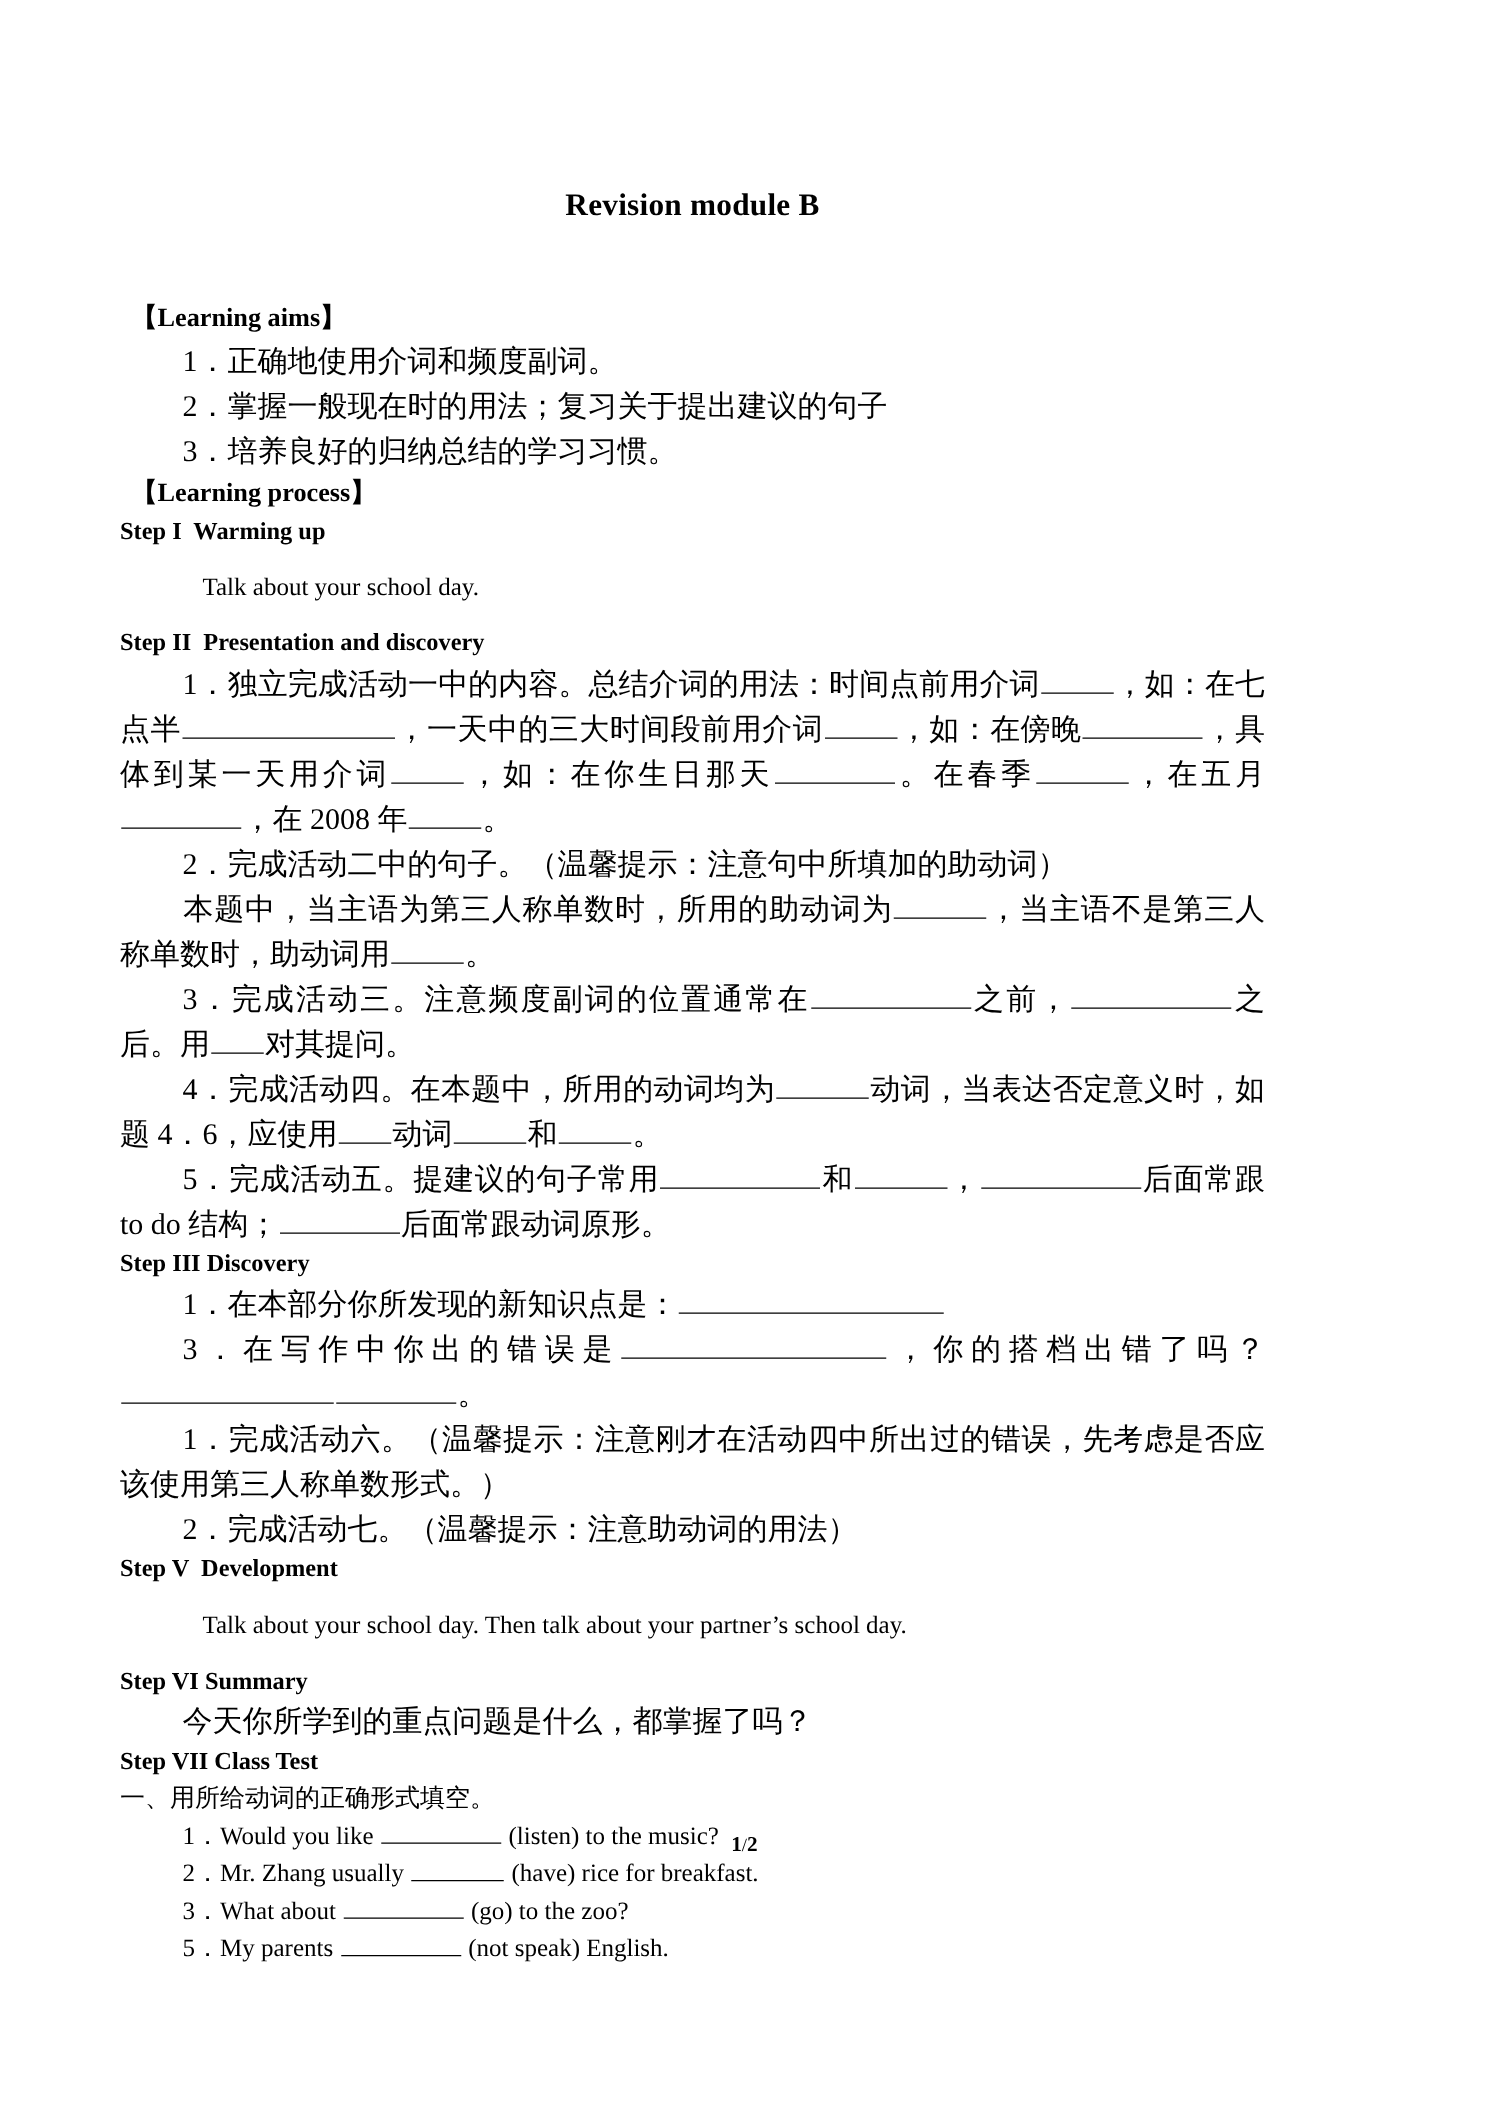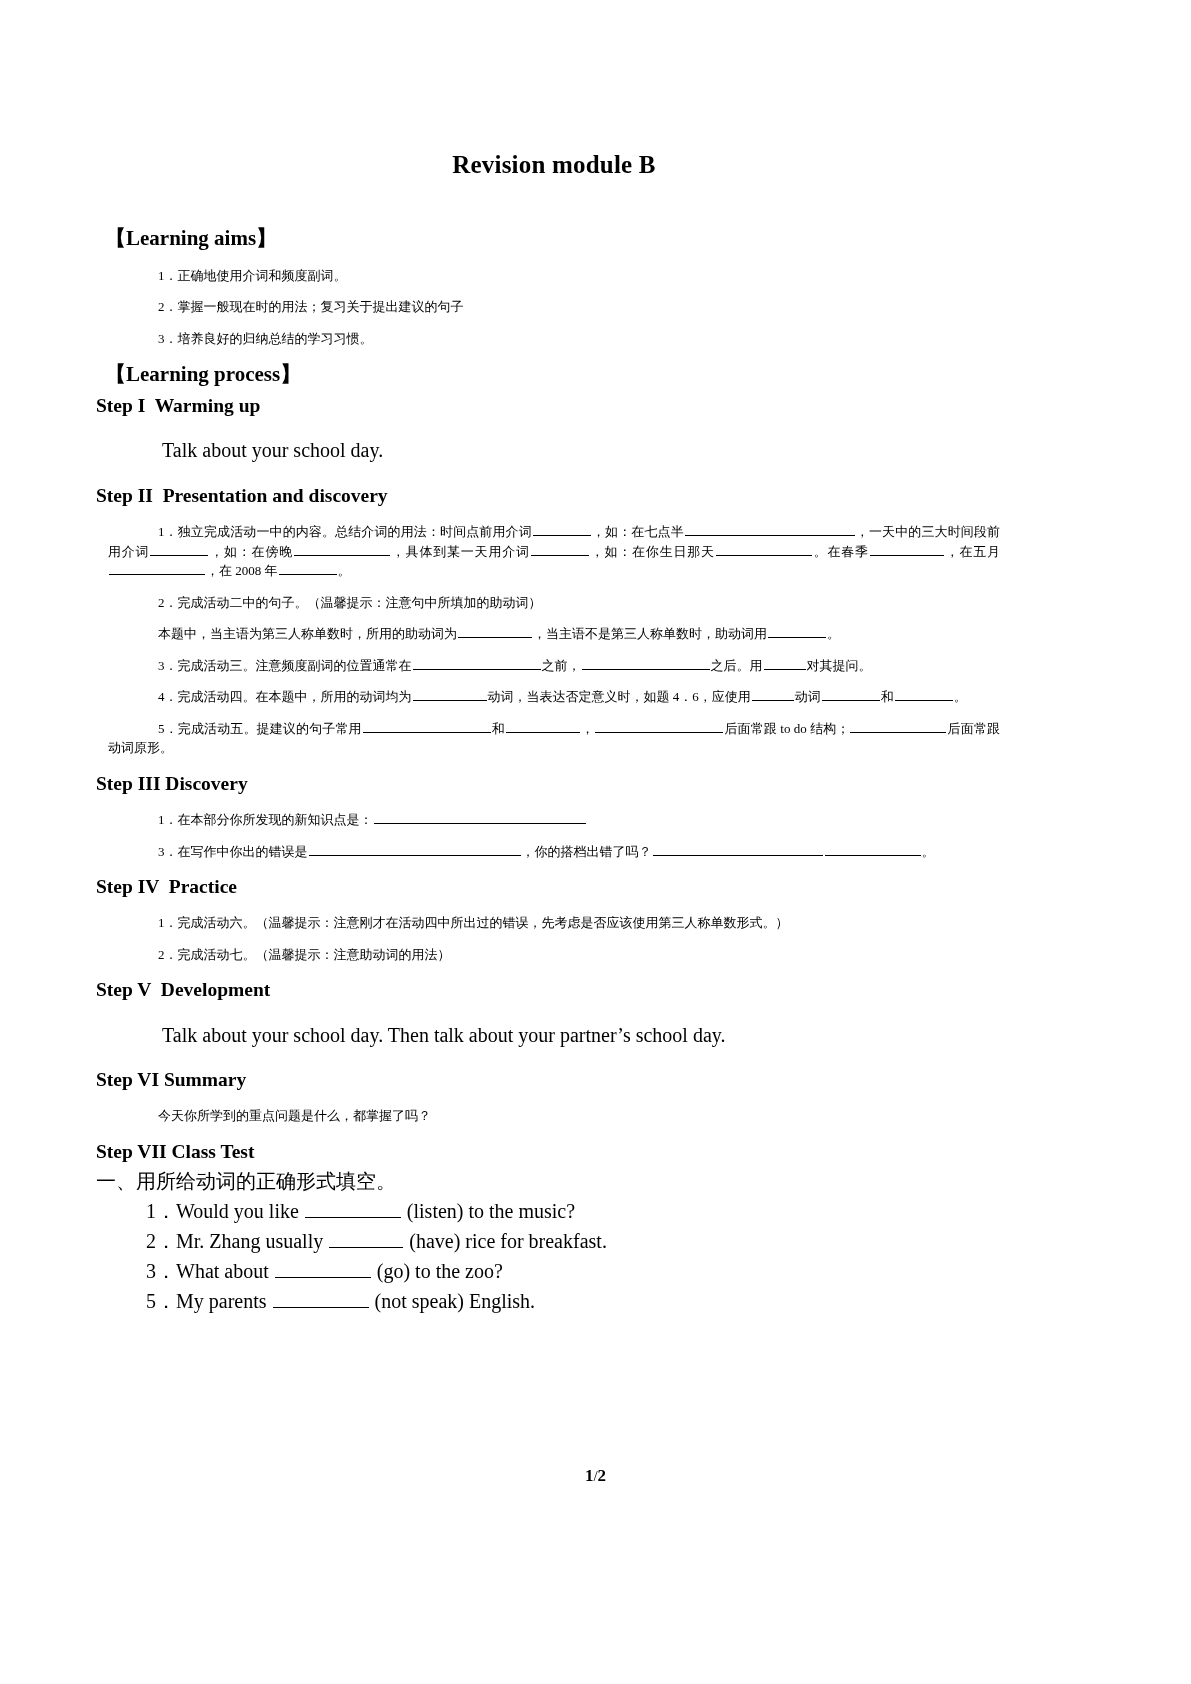--- a/index.html
+++ b/index.html
@@ -29,21 +29,21 @@
     top: 150px;
     width: 916px;
   }
 
   
   .doc-title {
     text-align: center;
     font-size: 25px;
     font-weight: bold;
     letter-spacing: 0.2px;
-    margin: 0 0 44px 0;
+    margin: 0 0 60px 0;
     line-height: 1.2;
     font-family: "Liberation Serif", "DejaVu Serif", serif;
   }
 
   
   .bracket-head {
     font-size: 21px;
     font-weight: bold;
     margin: 0 0 2px 0;
     line-height: 1.42;
@@ -63,23 +63,23 @@
   .para-en {
     font-size: 20px;
     line-height: 1.48;
     margin: 16px;
     padding-left: 50px;
     white-space: normal;
   }
 
   
   .para-cn {
-    font-size: 13px;
+    font-size: 24px;
     line-height: 1.5;
-    margin: 12px;
+    margin: 0;
     text-align: justify;
     text-justify: inter-ideograph;
     text-indent: 50px;
   }
   .para-cn.noindent {
     text-indent: 0;
   }
 
   
   .test-head {
@@ -164,21 +164,20 @@
     <div class="para-cn"><span>3．完成活动三。注意频度副词的位置通常在</span><span class="blank b-xl"></span><span>之前，</span><span class="blank b-xl"></span><span>之后。用</span><span class="blank b-xs"></span><span>对其提问。</span></div>
 
     <div class="para-cn"><span>4．完成活动四。在本题中，所用的动词均为</span><span class="blank b-m"></span><span>动词，当表达否定意义时，如题 4．6，应使用</span><span class="blank b-xs"></span><span>动词</span><span class="blank b-s"></span><span>和</span><span class="blank b-s"></span><span>。</span></div>
 
     <div class="para-cn"><span>5．完成活动五。提建议的句子常用</span><span class="blank b-xl"></span><span>和</span><span class="blank b-m"></span><span>，</span><span class="blank b-xl"></span><span>后面常跟 to do 结构；</span><span class="blank b-l"></span><span>后面常跟动词原形。</span></div>
 
     <div class="step-head">Step III Discovery</div>
     <div class="para-cn"><span>1．在本部分你所发现的新知识点是：</span><span class="blank b-3xl"></span></div>
     <div class="para-cn"><span>3．在写作中你出的错误是</span><span class="blank b-3xl"></span><span>，你的搭档出错了吗？</span><span class="blank b-xxl"></span><span class="blank b-l"></span><span>。</span></div>
 
-    <div class="step-head">Step IV  Practice</div>
     <div class="para-cn">1．完成活动六。（温馨提示：注意刚才在活动四中所出过的错误，先考虑是否应该使用第三人称单数形式。）</div>
     <div class="para-cn">2．完成活动七。（温馨提示：注意助动词的用法）</div>
 
     <div class="step-head">Step V  Development</div>
     <div class="para-en">Talk about your school day. Then talk about your partner’s school day.</div>
 
     <div class="step-head">Step VI Summary</div>
     <div class="para-cn noindent"><span style="display:inline-block;width:50px"></span><span>今天你所学到的重点问题是什么，都掌握了吗？</span></div>
 
     <div class="step-head">Step VII Class Test</div>

